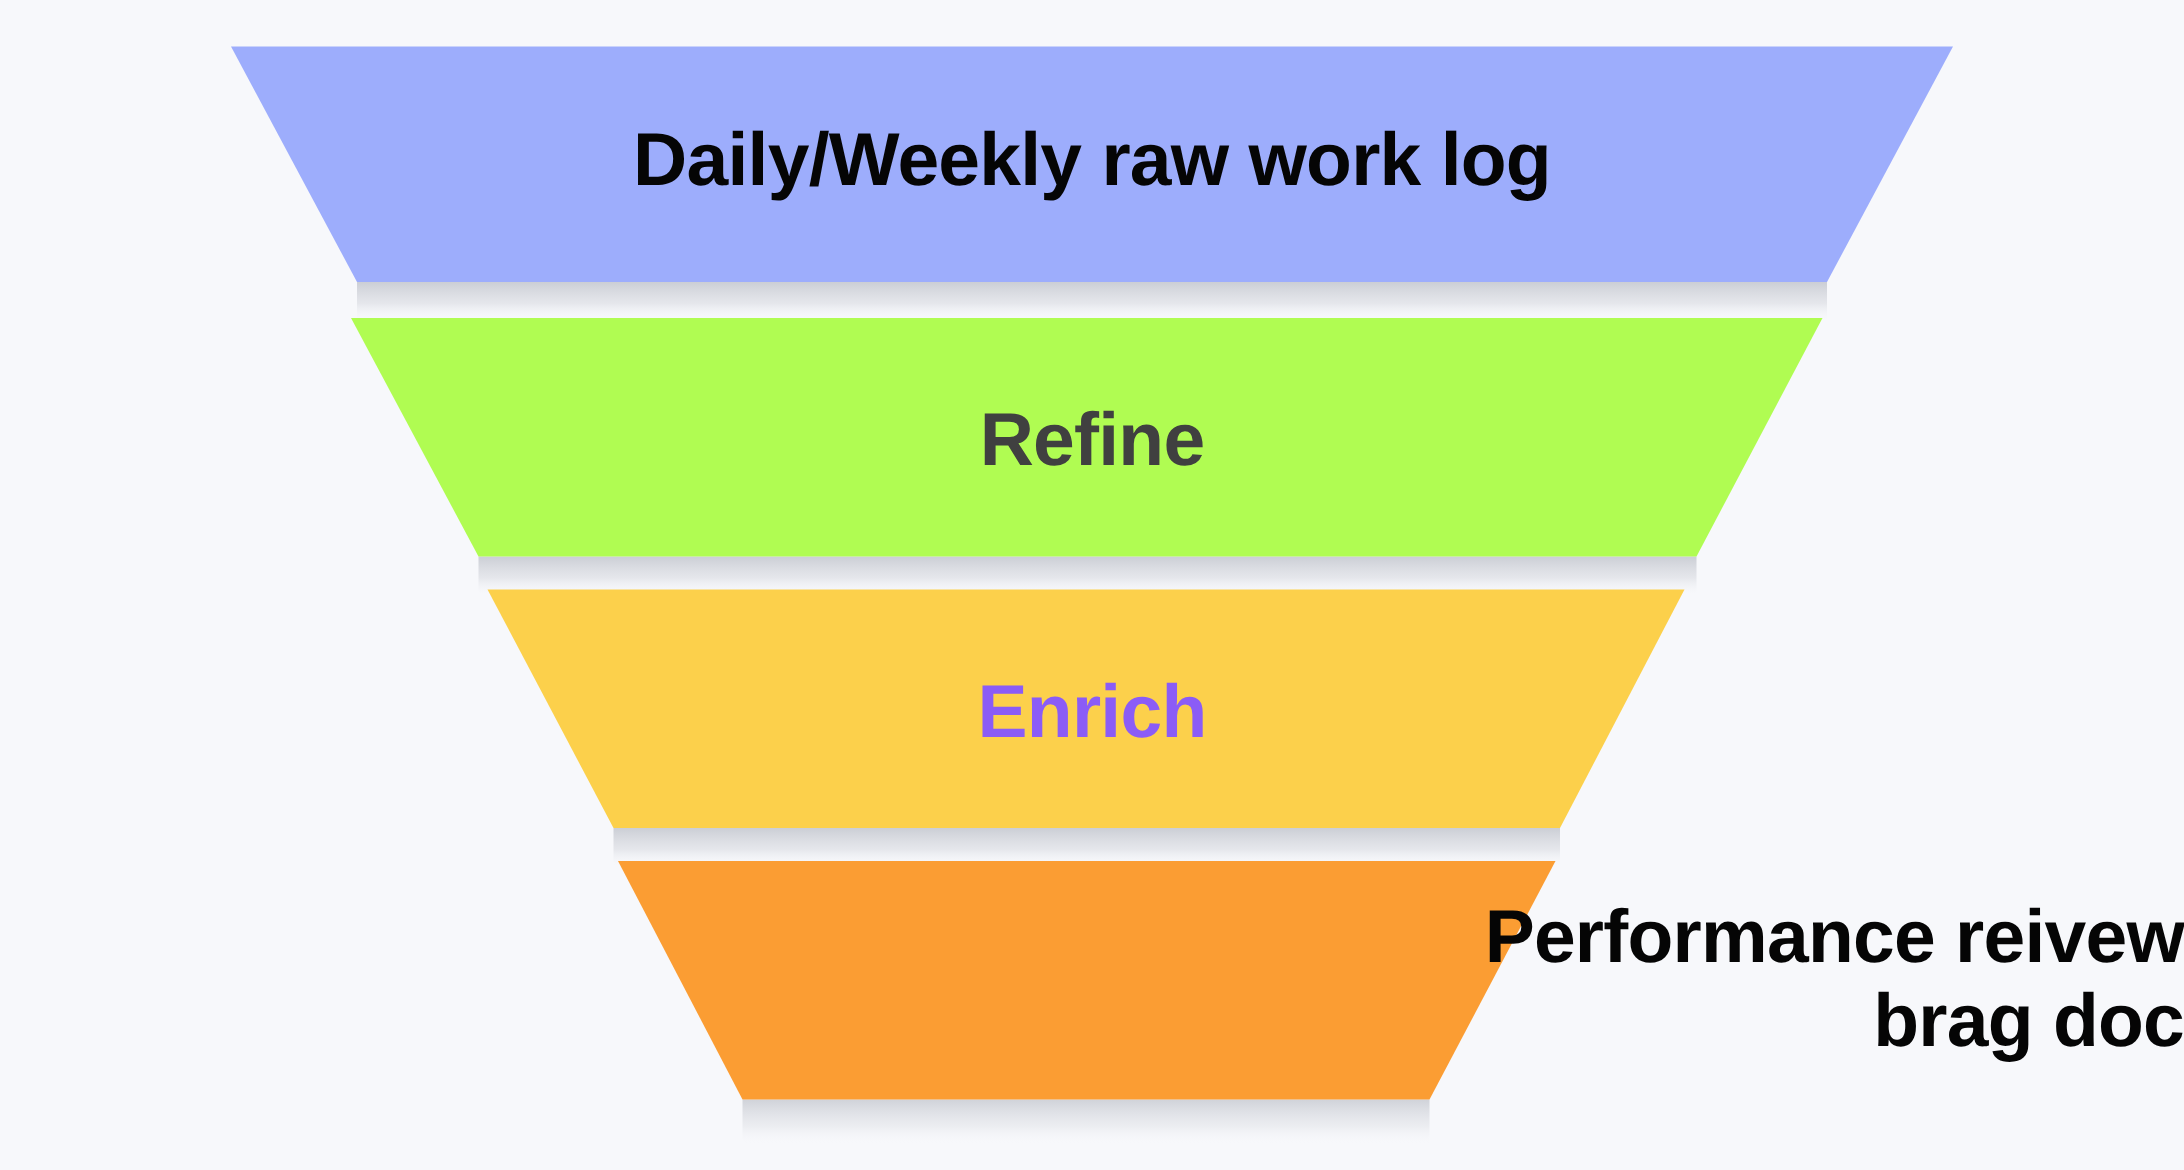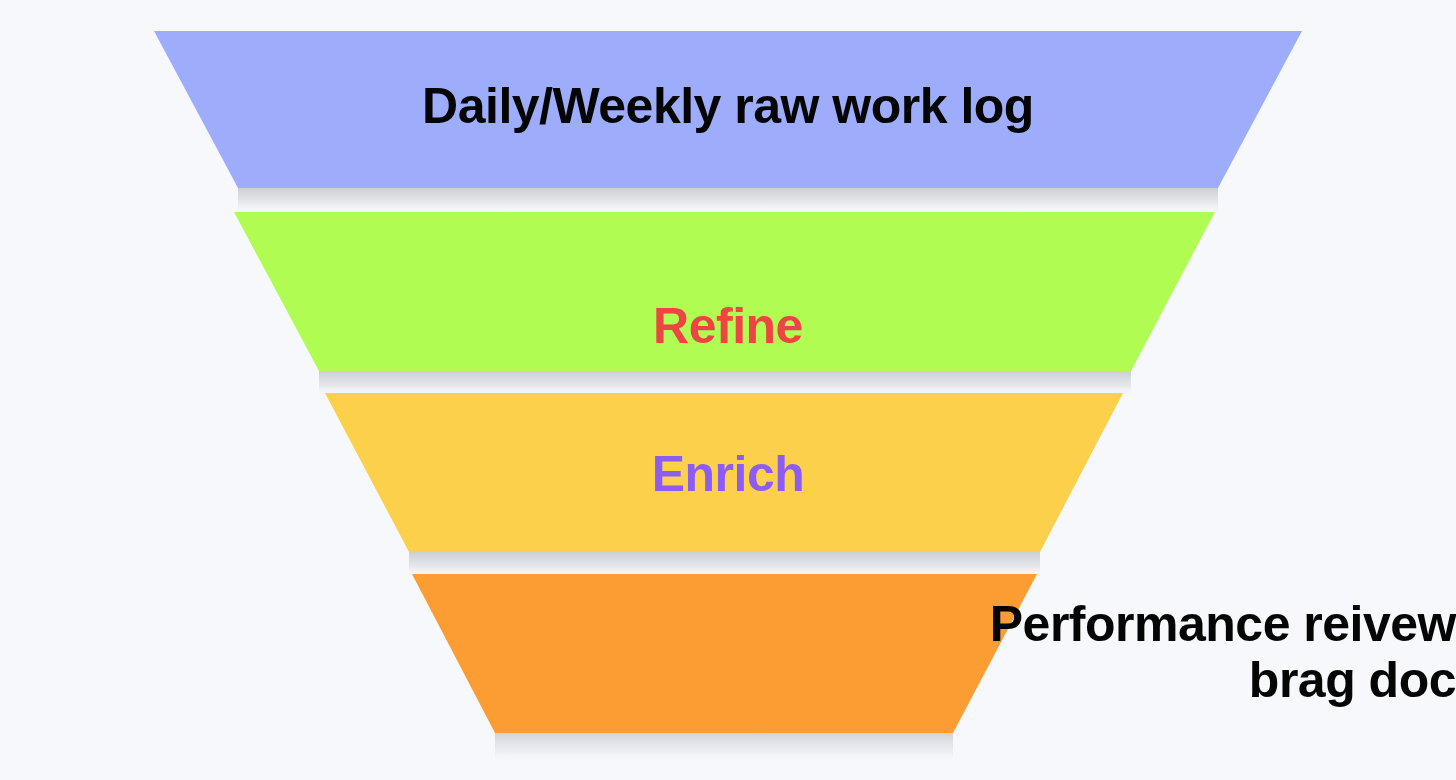--- a/index.html
+++ b/index.html
@@ -72,20 +72,20 @@
     <rect x="495" y="733" width="458" height="30" fill="url(#shadowGradBottom)"></rect>
 
     <polygon id="shape-stage-1" points="154,31 1302,31 1218,188 238,188" fill="#9dadfc"></polygon>
     <polygon id="shape-stage-2" points="234,212 1215,212 1131,371 319,371" fill="#b0fc52"></polygon>
     <polygon id="shape-stage-3" points="325,393 1123,393 1040,552 409,552" fill="#fcd04b"></polygon>
     <polygon id="shape-stage-4" points="412,574 1037,574 953,733 495,733" fill="#fb9d33"></polygon>
   </svg>
 
   <div id="label-stage-1" class="stage-label size-lg" style="color: rgb(5, 5, 5);">Daily/Weekly raw work log</div>
 
-  <div id="label-stage-2" class="stage-label size-md" style="color: #ef4444; margin-top: 33px;">Refine</div>
+  <div id="label-stage-2" class="stage-label size-md" style="color: #404040;">Refine</div>
 
   <div id="label-stage-3" class="stage-label size-md" style="color: #8b5cf6;">Enrich</div>
 
   <div id="label-stage-4" class="stage-label size-md" style="color: rgb(5, 5, 5);">Performance reivew
 brag doc</div>
 
 </div>
 
 </body></html>

